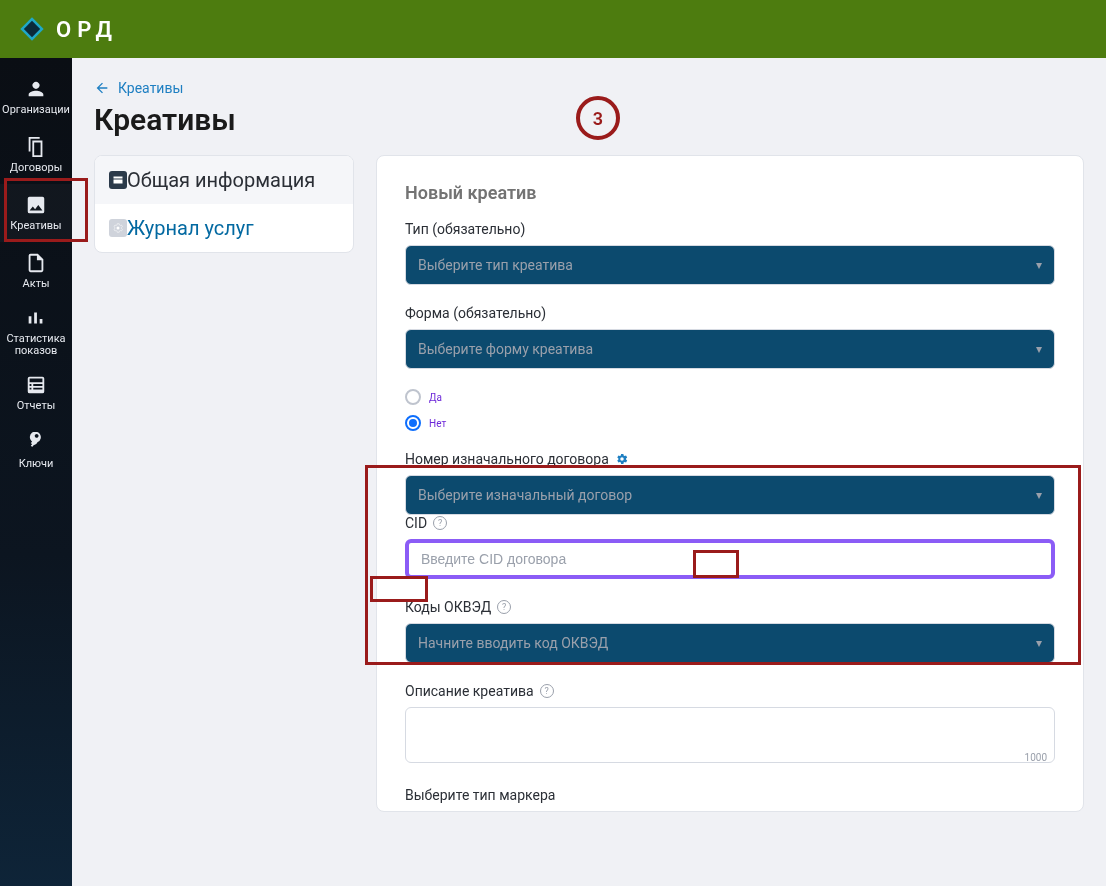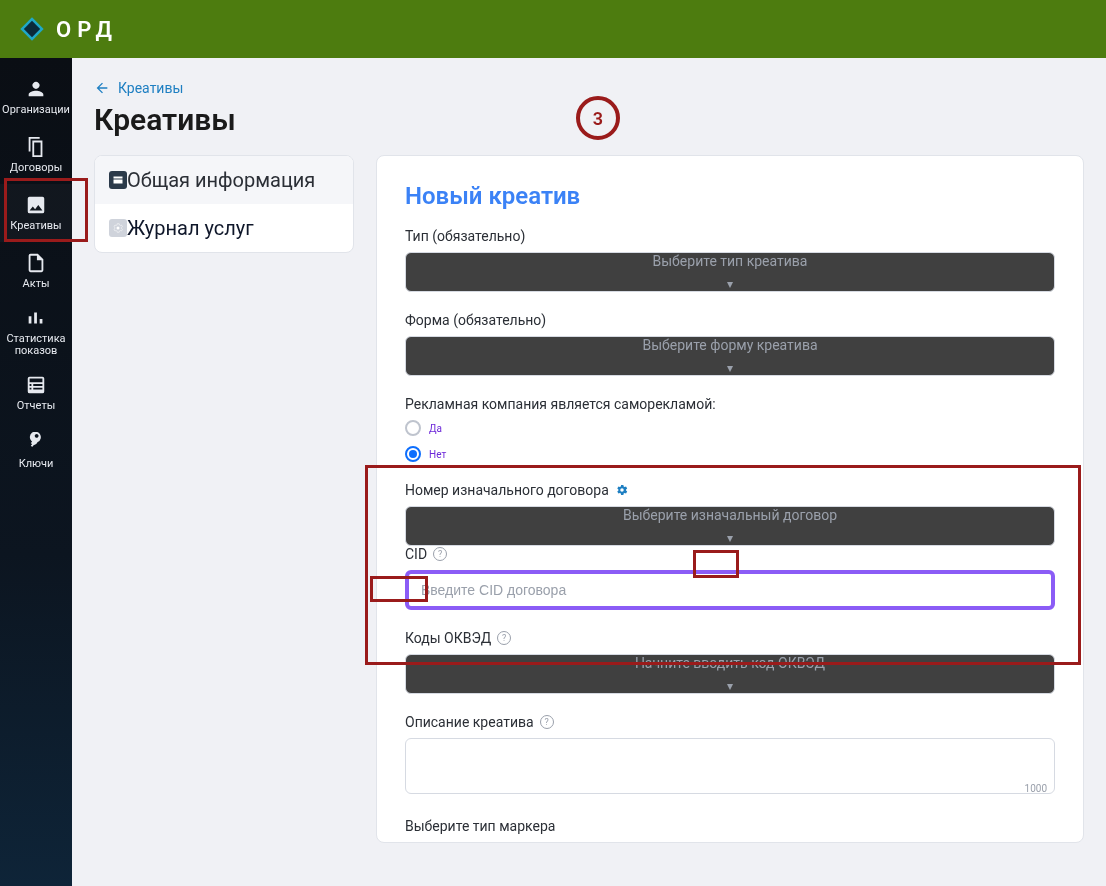--- a/index.html
+++ b/index.html
@@ -22,33 +22,33 @@
 
 .breadcrumb { display: flex; align-items: center; gap: 8px; color: #1e7fc2; font-size: 14px; margin-bottom: 6px; }
 .breadcrumb svg { width: 16px; height: 16px; fill: #1e7fc2; }
 .page-title { font-size: 30px; font-weight: 600; color: #1a1a1a; margin-bottom: 18px; }
 
 .two-col { display: flex; gap: 22px; }
 .left-panel { width: 260px; }
 .tab-card { background: #fff; border: 1px solid #e1e4ea; border-radius: 8px; overflow: hidden; }
 .tab-row { display: flex; align-items: center; gap: 0; padding: 12px 14px; font-size: 20px; color: #2b2f36; cursor: pointer; text-align: center; }
 .tab-row.active { background: #f5f6f9; }
-.tab-row.disabled { color: #0f172a; cursor: default; }
+.tab-row.disabled { color: #0369a1; cursor: default; }
 .tab-row .tab-icon { width: 18px; height: 18px; display: flex; align-items: center; justify-content: center; border-radius: 3px; }
 .tab-row.active .tab-icon { background: #2b3a4a; }
 .tab-row.active .tab-icon svg { fill: #fff; }
 .tab-row.disabled .tab-icon { background: #cfd3db; }
 .tab-row.disabled .tab-icon svg { fill: #fff; }
 
 .right-panel { flex: 1; background: #fff; border: 1px solid #e1e4ea; border-radius: 8px; padding: 26px 28px 0 28px; position: relative; }
-.form-title { font-size: 24px; font-weight: 600; color: #3b82f6; margin-bottom: 18px; }
+.form-title { font-size: 18px; font-weight: 600; color: #737373; margin-bottom: 18px; }
 
 .field { margin-bottom: 20px; }
 .field-label { font-size: 14px; color: #2b2f36; margin-bottom: 8px; display: flex; align-items: center; gap: 6px; }
-.input-shell { border: 1px solid #d6dae2; border-radius: 6px; height: 40px; display: flex; align-items: center; padding: 0 12px; justify-content: space-between; background: #404040; cursor: pointer; flex-direction: column; }
+.input-shell { border: 1px solid #d6dae2; border-radius: 6px; height: 40px; display: flex; align-items: center; padding: 0 12px; justify-content: space-between; background: #0c4a6e; cursor: pointer; }
 .input-shell .placeholder { color: #9aa0ab; font-size: 14px; }
 .input-shell .chev { color: #9aa0ab; font-size: 12px; }
 .input-text { border: 4px solid #8b5cf6; border-radius: 6px; height: 40px; width: 100%; padding: 0 12px; font-size: 14px; background: #fff; }
 .input-text::placeholder { color: #9aa0ab; }
 .textarea-shell { border: 1px solid #d6dae2; border-radius: 6px; height: 56px; width: 100%; padding: 8px 12px; font-size: 14px; resize: none; position: relative; }
 .textarea-counter { position: absolute; right: 8px; bottom: 4px; font-size: 10px; color: #9aa0ab; }
 
 .radio-group { display: flex; flex-direction: column; gap: 10px; margin-top: 4px; }
 .radio-row { display: flex; align-items: center; gap: 8px; font-size: 10px; color: #6d28d9; cursor: pointer; }
 .radio-circle { width: 16px; height: 16px; border: 2px solid #bfc4ce; border-radius: 50%; display: inline-block; position: relative; }
@@ -175,21 +175,20 @@
 
         <div class="field">
           <div class="field-label">Форма (обязательно)</div>
           <div class="input-shell">
             <span class="placeholder">Выберите форму креатива</span>
             <span class="chev">▾</span>
           </div>
         </div>
 
         <div class="field">
-          <div class="field-label">Рекламная компания является саморекламой:</div>
           <div class="radio-group">
             <label class="radio-row">
               <span class="radio-circle"></span>
               <span>Да</span>
             </label>
             <label class="radio-row">
               <span class="radio-circle checked"></span>
               <span>Нет</span>
             </label>
           </div>

